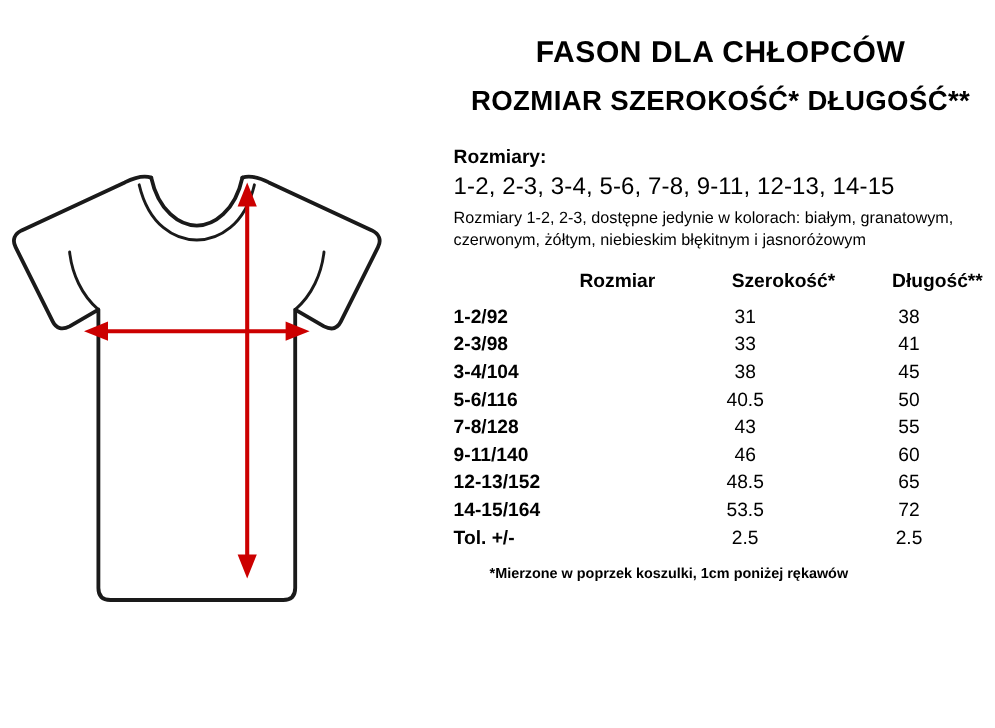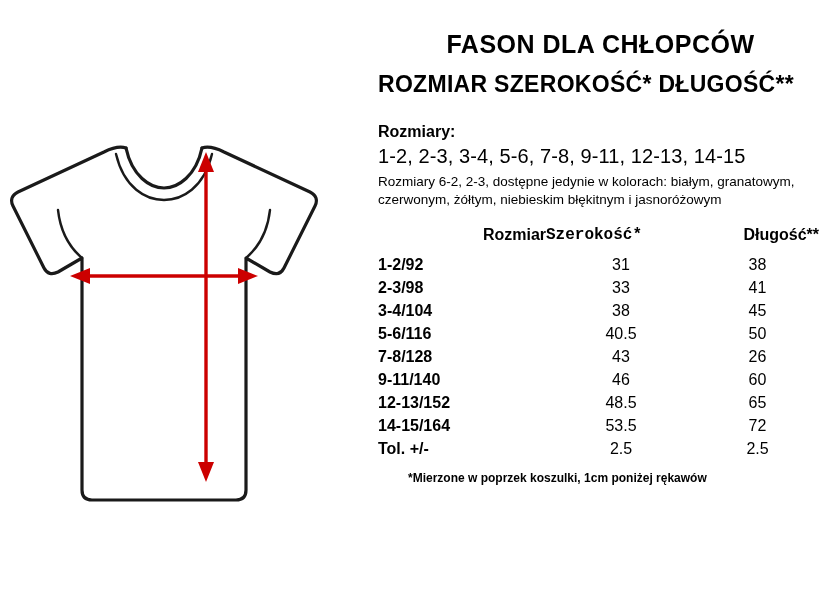--- a/index.html
+++ b/index.html
@@ -47,20 +47,21 @@
     line-height: 1.15;
     text-align: center;
     margin: 0 0 12px 0;
     white-space: nowrap;
   }
   .subtitle {
     font-size: 23px;
     font-weight: bold;
     letter-spacing: 0.3px;
     line-height: 1.15;
+    text-align: center;
     margin: 0 0 26px 0;
     white-space: nowrap;
   }
 
   .sizes-heading {
     font-size: 16px;
     font-weight: bold;
     margin: 0 0 4px 0;
   }
   .sizes-list {
@@ -79,21 +80,21 @@
     width: 441px;
     table-layout: fixed;
   }
   table.size-table th {
     font-size: 16px;
     font-weight: bold;
     text-align: right;
     padding: 0 0 9px 0;
   }
   table.size-table th.c1 { width: 168px; }
-  table.size-table th.c2 { width: 150px; text-align: left; font-family: Liberation Mono, monospace; }
+  table.size-table th.c2 { width: 150px; text-align: right; }
   table.size-table th.c3 { width: 123px; }
 
   table.size-table td {
     font-size: 16px;
     padding: 2.5px 0;
   }
   table.size-table td.c1 {
     font-weight: bold;
     text-align: left;
   }
@@ -171,21 +172,21 @@
     </svg>
   </div>
 
   <div class="content">
 
     <h1 class="title">FASON DLA CHŁOPCÓW</h1>
     <h2 class="subtitle">ROZMIAR  SZEROKOŚĆ* DŁUGOŚĆ**</h2>
 
     <div class="sizes-heading">Rozmiary:</div>
     <div class="sizes-list">1-2, 2-3, 3-4, 5-6, 7-8, 9-11, 12-13, 14-15</div>
-    <div class="sizes-note">Rozmiary 6-2, 2-3, dostępne jedynie w kolorach: białym, granatowym, czerwonym, żółtym, niebieskim błękitnym i jasnoróżowym</div>
+    <div class="sizes-note">Rozmiary 1-2, 2-3, dostępne jedynie w kolorach: białym, granatowym, czerwonym, żółtym, niebieskim błękitnym i jasnoróżowym</div>
 
     <table class="size-table">
       <thead>
         <tr>
           <th class="c1">Rozmiar</th>
           <th class="c2">Szerokość*</th>
           <th class="c3">Długość**</th>
         </tr>
       </thead>
       <tbody>
@@ -205,21 +206,21 @@
           <td class="c3">45</td>
         </tr>
         <tr>
           <td class="c1">5-6/116</td>
           <td class="c2">40.5</td>
           <td class="c3">50</td>
         </tr>
         <tr>
           <td class="c1">7-8/128</td>
           <td class="c2">43</td>
-          <td class="c3">26</td>
+          <td class="c3">55</td>
         </tr>
         <tr>
           <td class="c1">9-11/140</td>
           <td class="c2">46</td>
           <td class="c3">60</td>
         </tr>
         <tr>
           <td class="c1">12-13/152</td>
           <td class="c2">48.5</td>
           <td class="c3">65</td>

